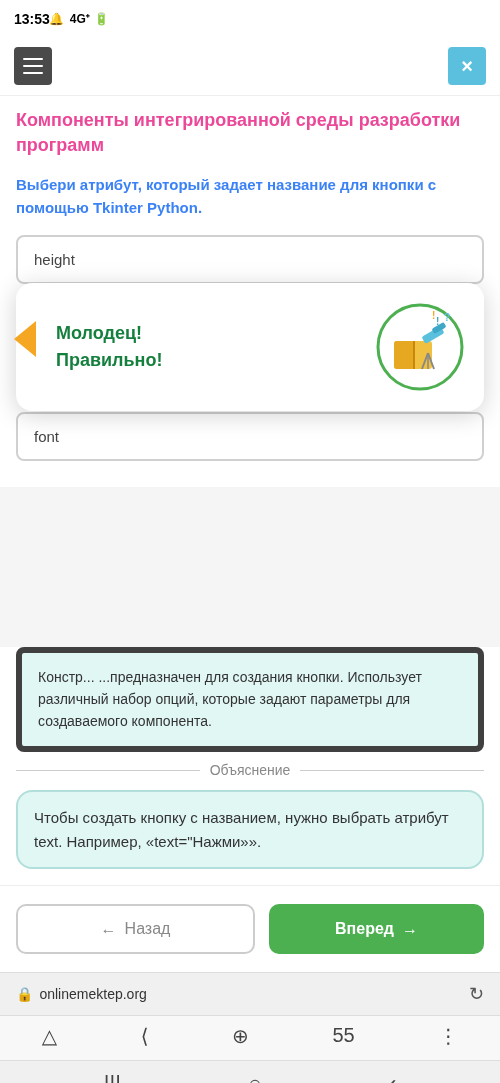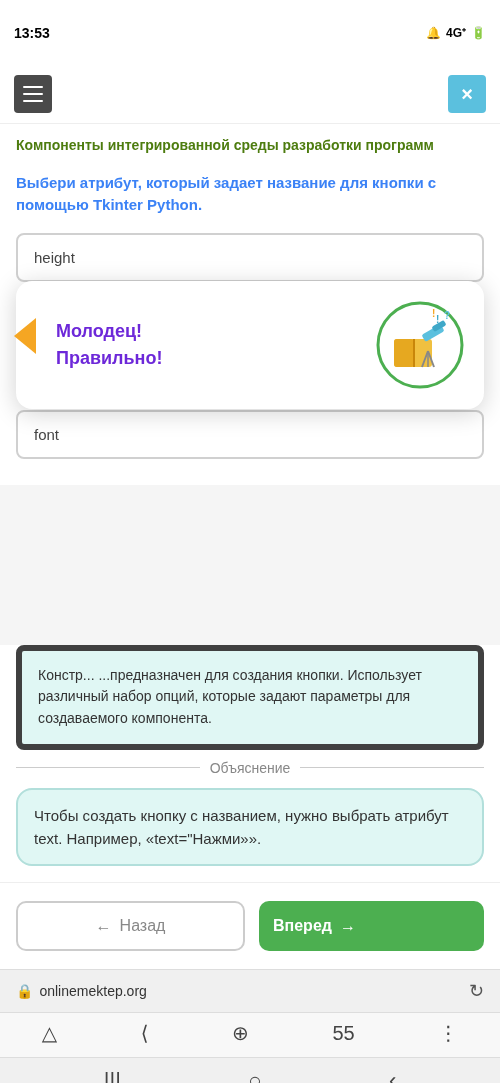--- a/index.html
+++ b/index.html
@@ -10,23 +10,22 @@
       font-family: 'Segoe UI', Arial, sans-serif;
       background: #f5f5f5;
       display: flex;
       flex-direction: column;
     }
 
     
     .status-bar {
       background: #fff;
       display: flex;
-      justify-content: space-between;
-      align-items: center;
-      padding: 24px 14px;
+      align-items: center;
+      padding: 10px 14px;
       font-size: 13px;
       font-weight: 600;
     }
     .status-left { font-size: 14px; font-weight: 700; }
     .status-right { display: flex; align-items: center; gap: 5px; font-size: 12px; }
 
     
     .top-nav {
       background: #fff;
       display: flex;
@@ -67,23 +66,23 @@
       cursor: pointer;
       font-size: 20px;
       color: #fff;
       font-weight: bold;
     }
 
     
     .page-title {
       background: #fff;
       padding: 12px 16px 16px;
-      font-size: 14px;
+      font-size: 18px;
       font-weight: 600;
-      color: #4d7c0f;
+      color: #ec4899;
       line-height: 1.4;
     }
 
     
     .main-content {
       background: #fff;
       padding: 0 16px 16px;
       flex: 1;
     }
 
@@ -126,21 +125,21 @@
       box-shadow: 0 4px 24px rgba(0,0,0,0.18);
       padding: 20px 20px 20px 24px;
       display: flex;
       align-items: center;
       justify-content: space-between;
       z-index: 10;
     }
     .popup-text {
       font-size: 18px;
       font-weight: 700;
-      color: #6d28d9;
+      color: #15803d;
       line-height: 1.5;
     }
 
     
     .explanation-area {
       margin-top: 160px;
       padding: 0 16px 16px;
       background: #fff;
     }
 
@@ -204,27 +203,28 @@
       display: flex;
       align-items: center;
       justify-content: center;
       gap: 8px;
     }
     .btn-forward {
       flex: 1;
       border: none;
       background: #4caf50;
       border-radius: 10px;
-      padding: 14px;
+      padding: 4px;
       font-size: 16px;
       color: #fff;
       font-weight: 700;
       cursor: pointer;
       display: flex;
       align-items: center;
+      justify-content: center;
       gap: 8px;
     }
 
     
     .browser-bar {
       background: #f0f0f0;
       padding: 10px 16px;
       display: flex;
       align-items: center;
       justify-content: space-between;

